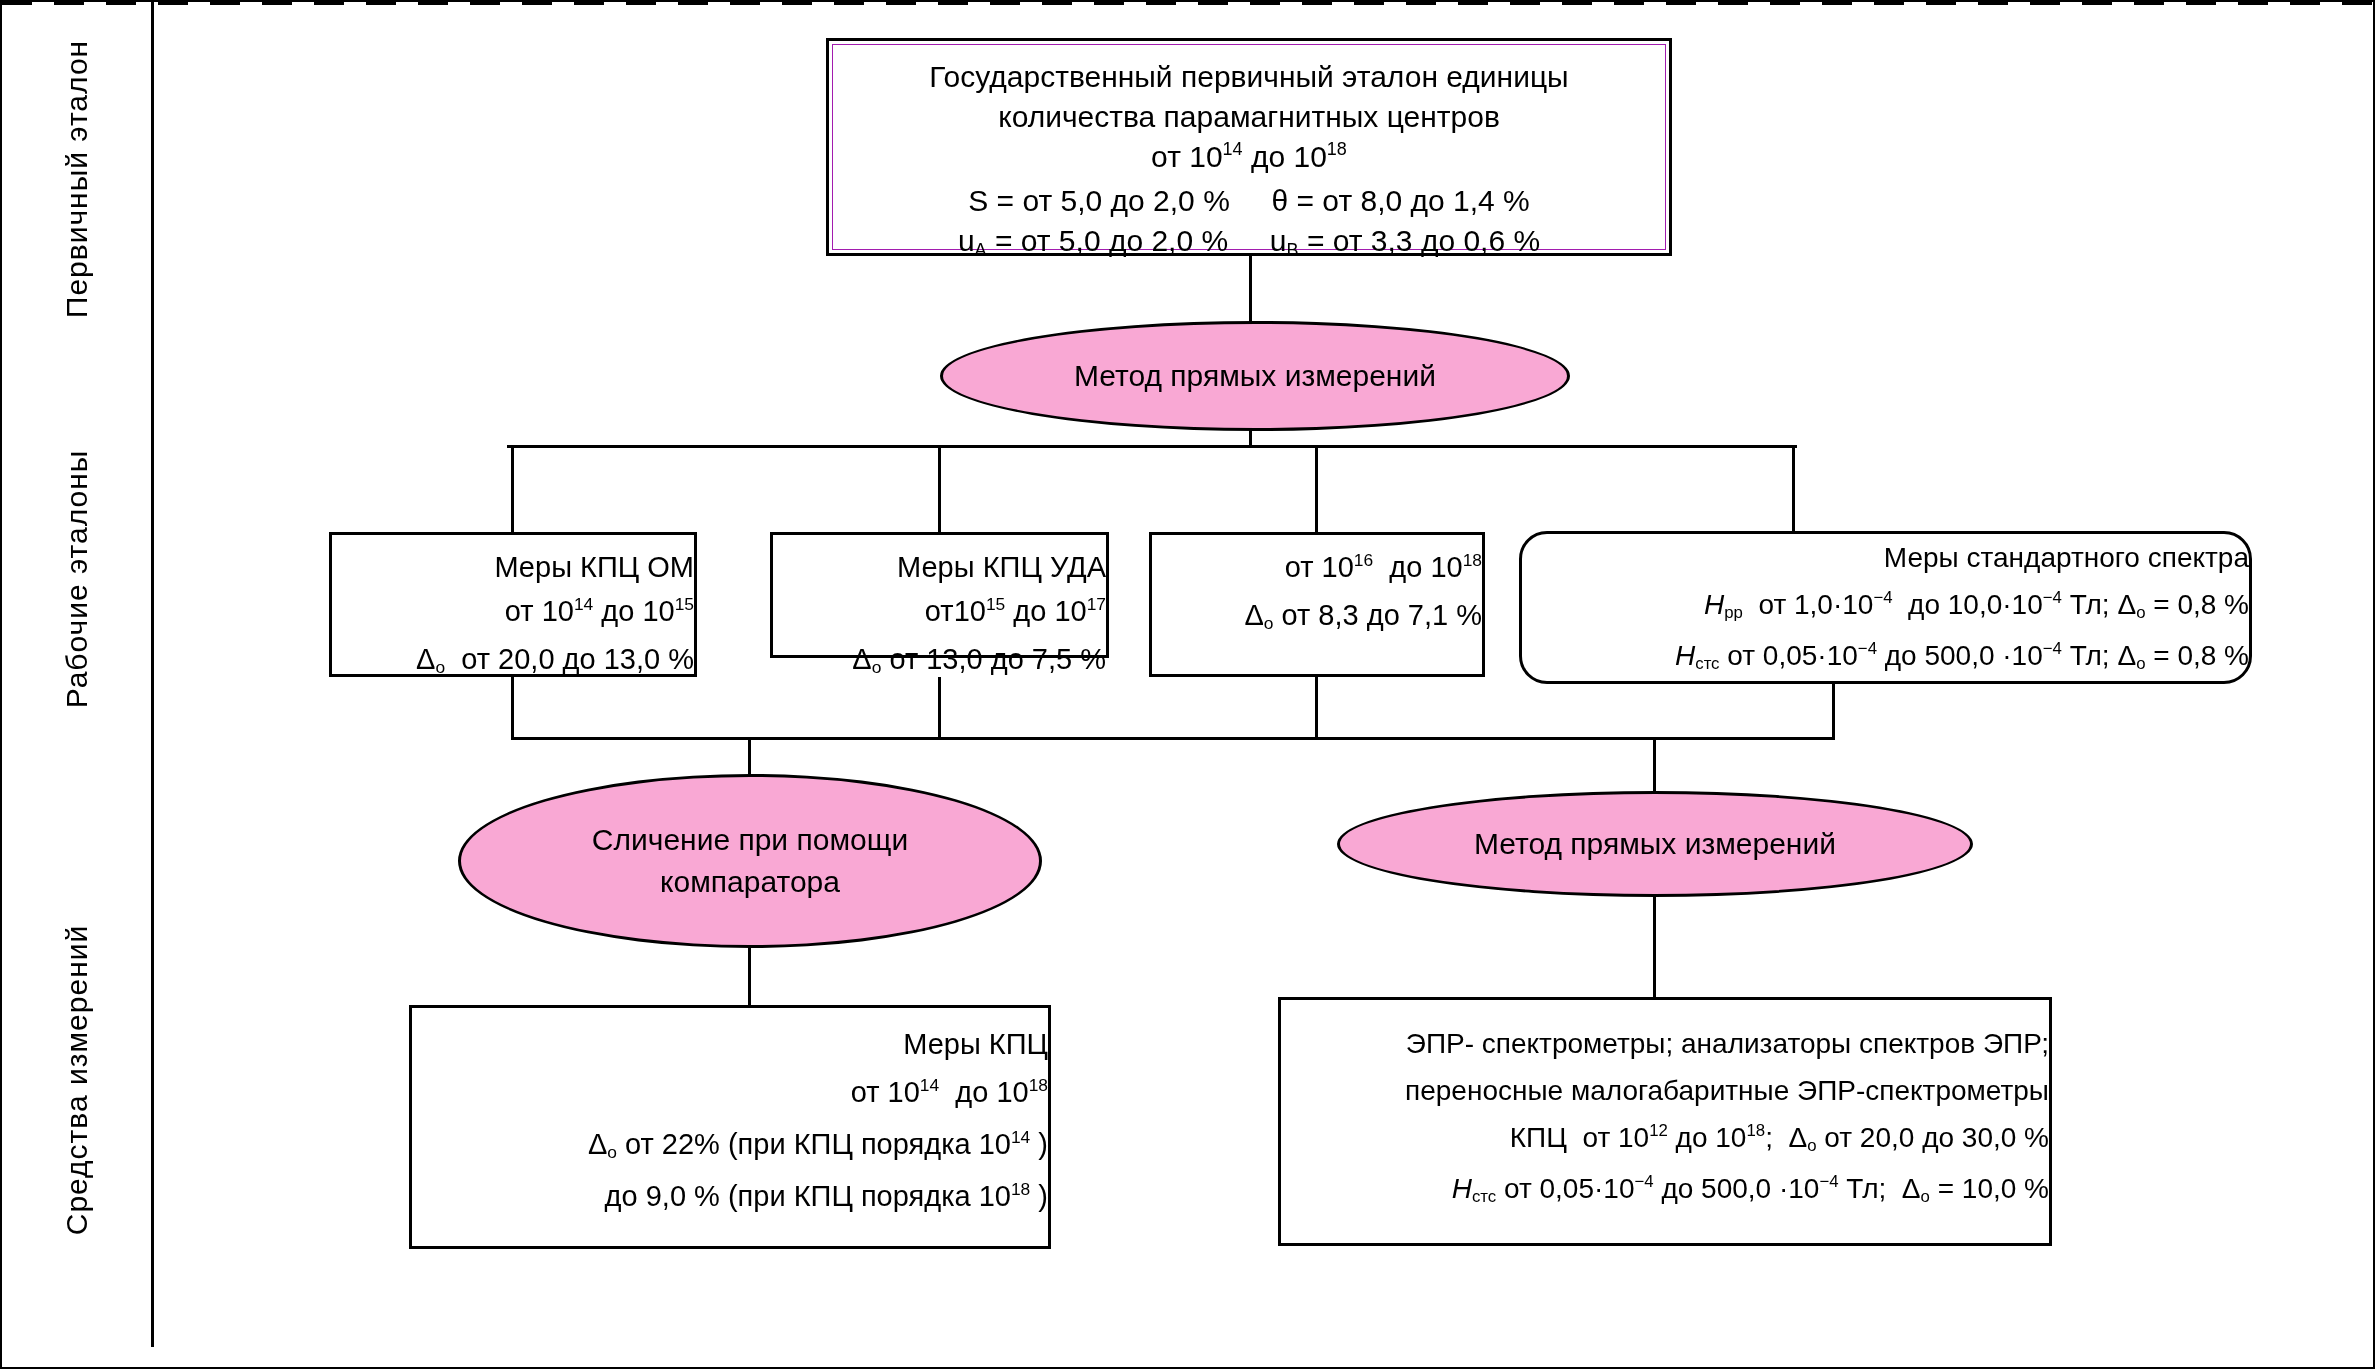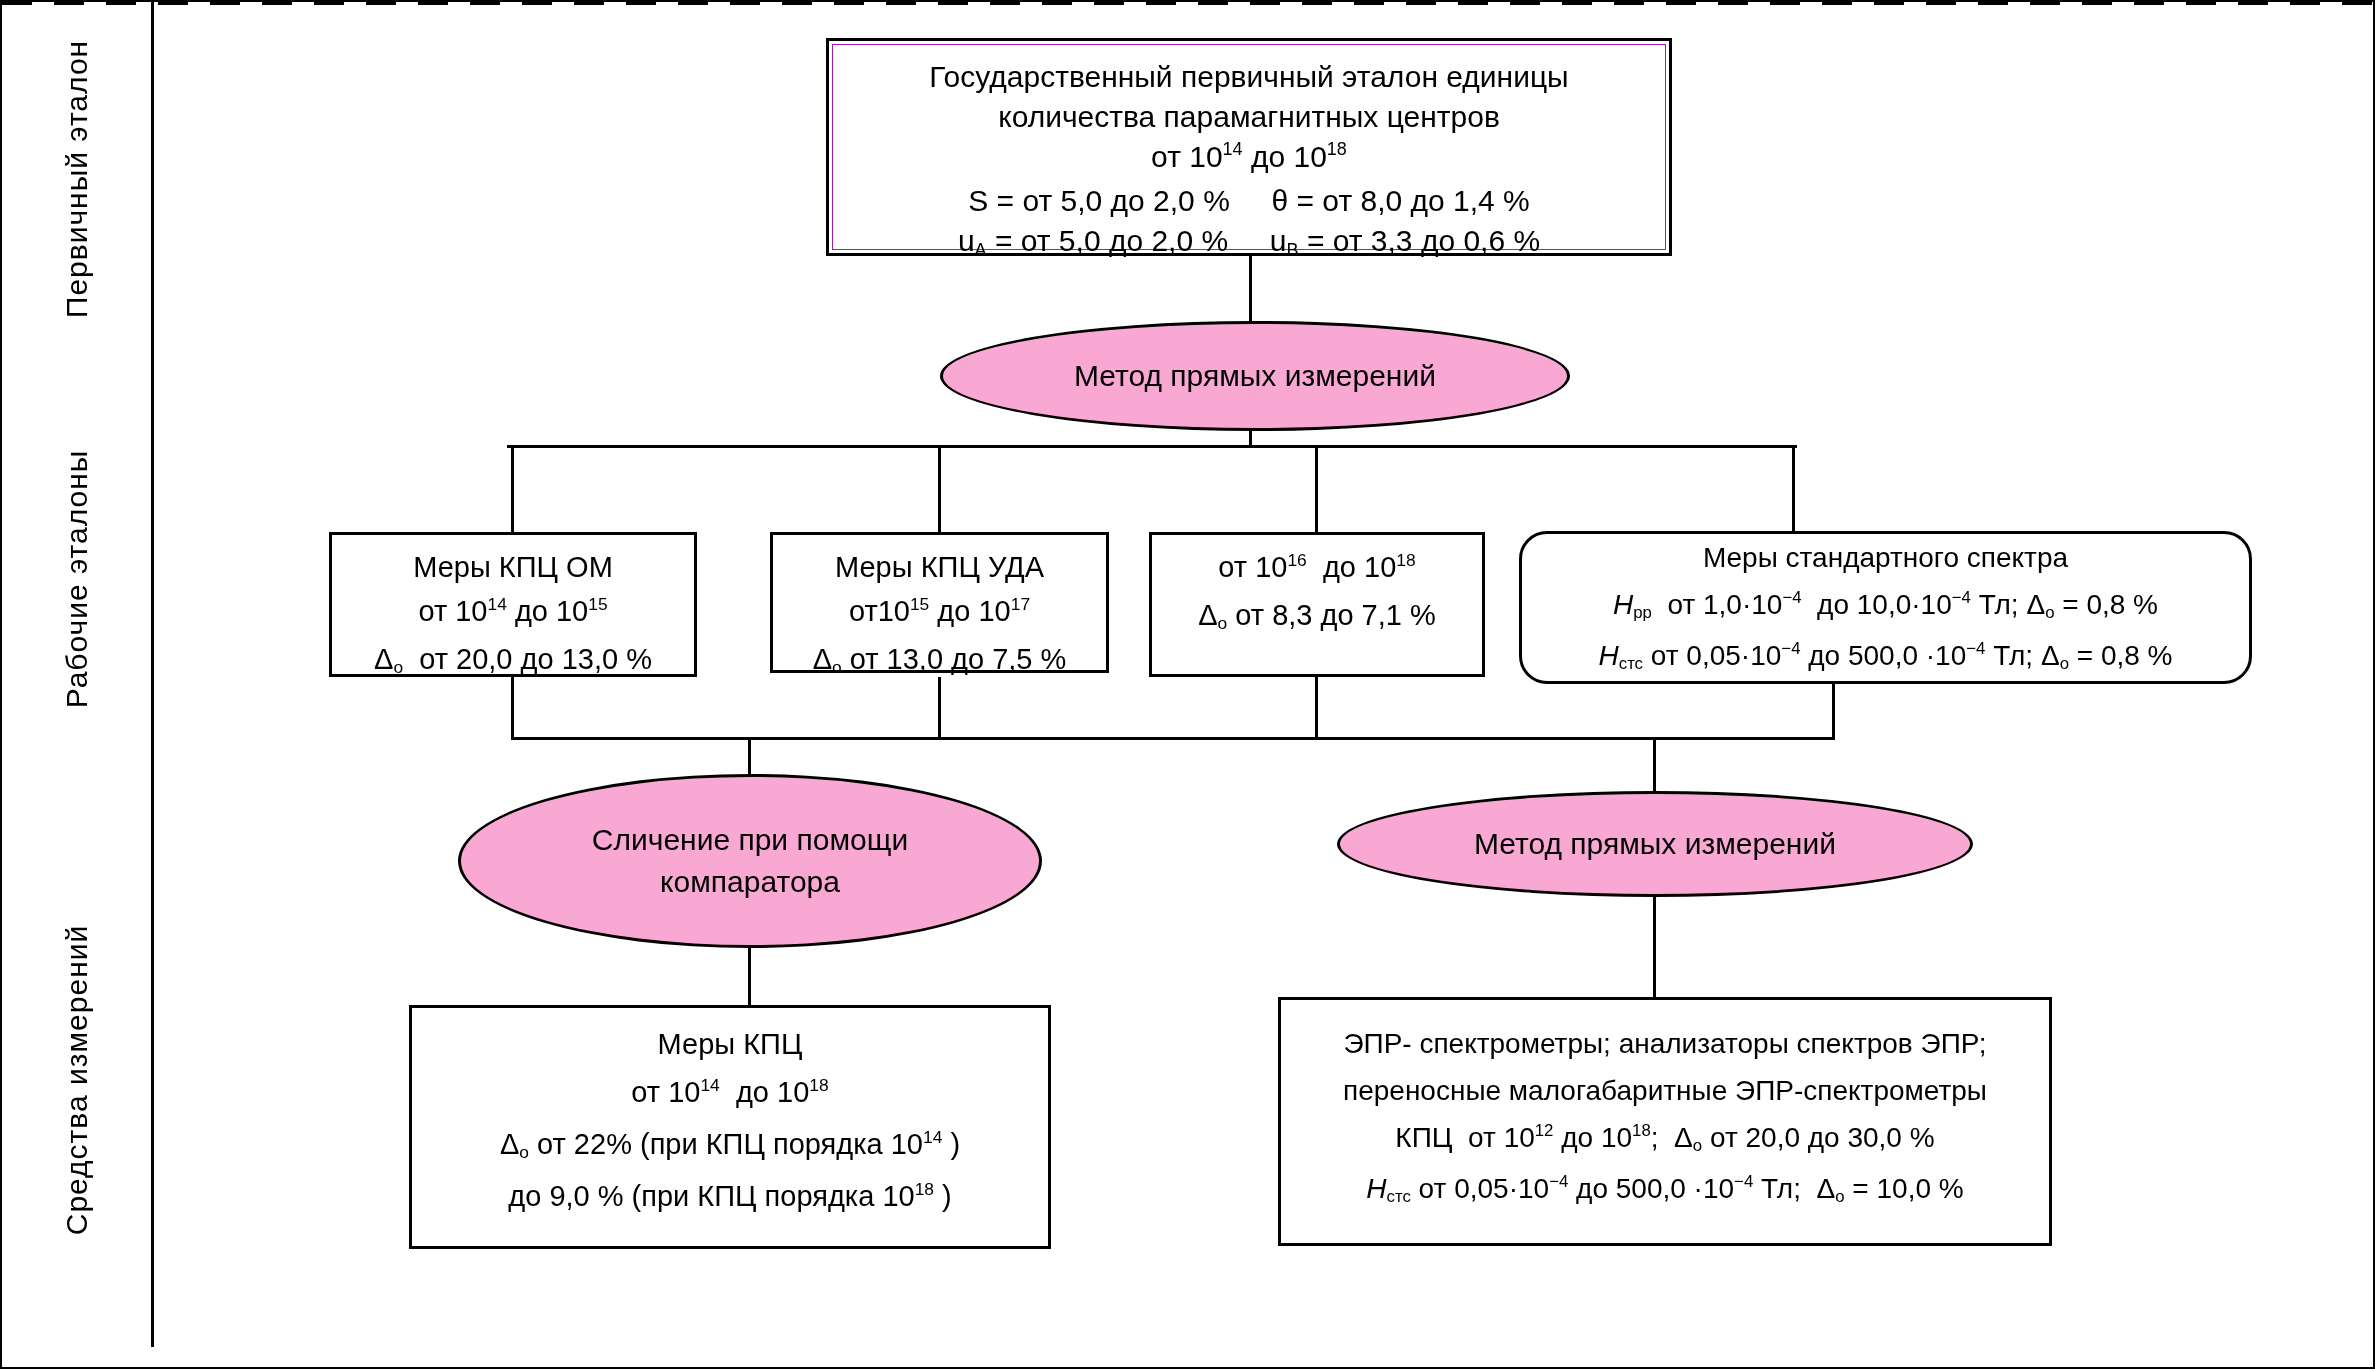--- a/index.html
+++ b/index.html
@@ -25,21 +25,21 @@
     z-index:1;
   }
   .zone-label span{
     transform:rotate(-90deg);
     white-space:nowrap;
     font-size:30px;letter-spacing:1px;
   }
   
   .box{
     position:absolute;border:3px solid #000;background:#fff;
-    text-align:center;box-sizing:border-box;z-index:2;
+    text-align:right;box-sizing:border-box;z-index:2;
     font-size:29px;
   }
   .dbox{
     position:absolute;border:3px solid #000;background:#fff;
     box-sizing:border-box;z-index:2;padding:3px;
   }
   .dbox-inner{
     border:1px solid #a21caf;box-sizing:border-box;
     width:100%;height:100%;text-align:center;
     font-size:30px;padding-top:12px;
@@ -113,21 +113,21 @@
 
   <div class="ellipse" style="left:938px;top:319px;width:630px;height:110px;">
       <div class="ln"><span>Метод прямых измерений</span></div>
     </div>
 
   <div class="box b-row2" style="left:327px;top:530px;width:368px;height:145px;">
       <div class="ln"><span>Меры КПЦ ОМ</span></div>
       <div class="ln"><span>от 10</span><span class="sup">14</span><span> до 10</span><span class="sup">15</span></div>
       <div class="ln"><span>Δ</span><span class="sub">о</span><span>&nbsp; от 20,0 до 13,0 %</span></div>
     </div>
-  <div class="box b-row2" style="left:768px;top:530px;width:339px;height:141px;">
+  <div class="box b-row2" style="left:768px;top:530px;width:339px;height:126px;">
       <div class="ln"><span>Меры КПЦ УДА</span></div>
       <div class="ln"><span>от10</span><span class="sup">15</span><span> до 10</span><span class="sup">17</span></div>
       <div class="ln"><span>Δ</span><span class="sub">о</span><span> от 13,0 до 7,5 %</span></div>
     </div>
   <div class="box b-row2" style="left:1147px;top:530px;width:336px;height:145px;">
       <div class="ln"><span>от 10</span><span class="sup">16</span><span>&nbsp; до 10</span><span class="sup">18</span></div>
       <div class="ln"><span>Δ</span><span class="sub">о</span><span> от 8,3 до 7,1 %</span></div>
     </div>
   <div class="box b-wide" style="left:1517px;top:529px;width:733px;height:153px;border-radius:28px;">
       <div class="ln"><span>Меры стандартного спектра</span></div>

